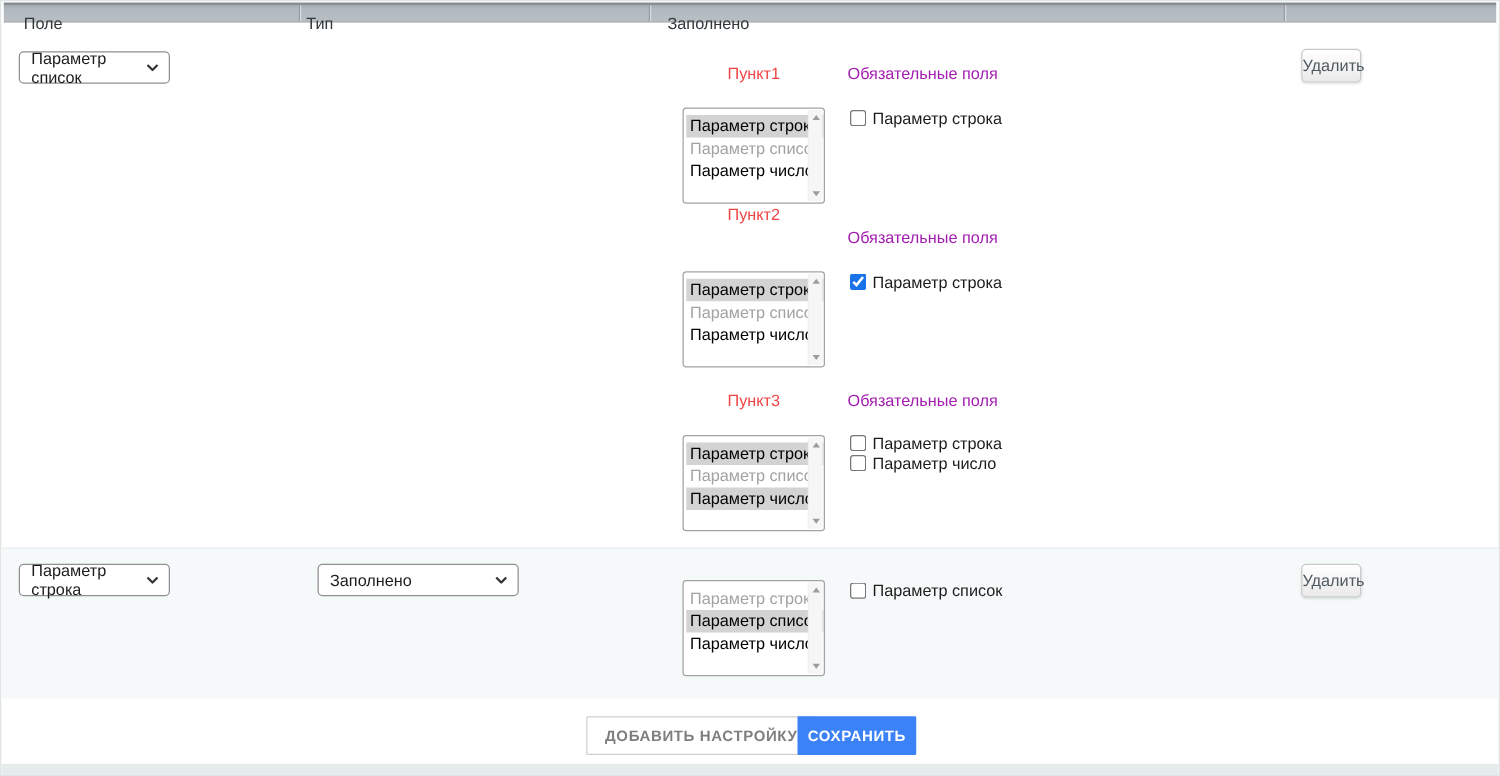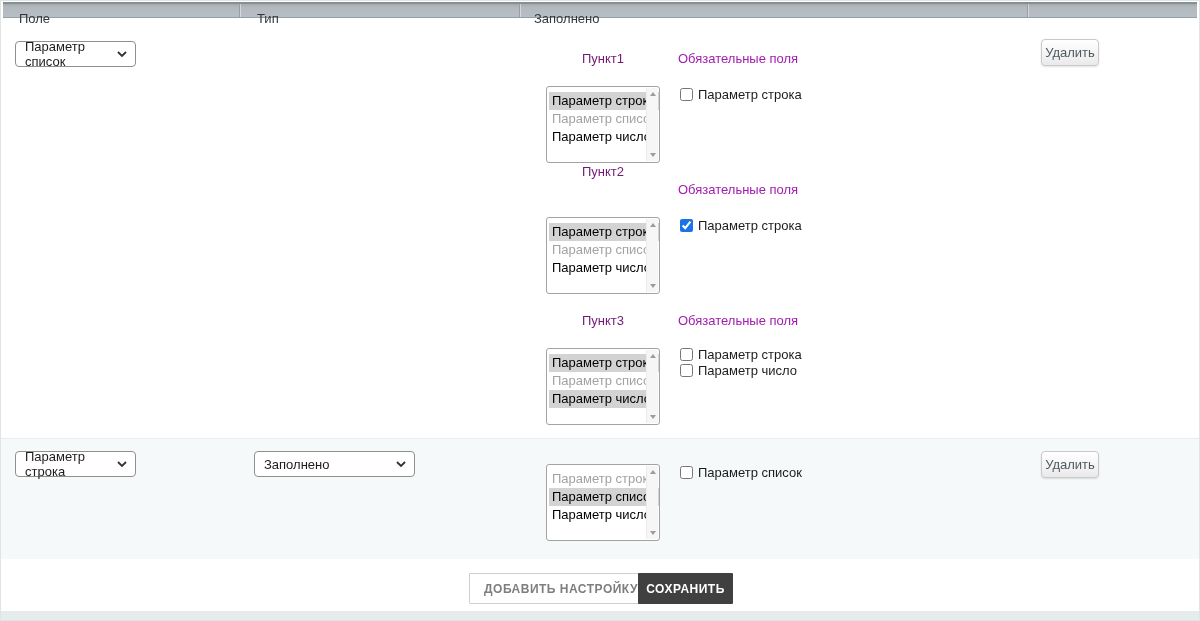--- a/index.html
+++ b/index.html
@@ -63,64 +63,64 @@
   }
   .sbar .arr-up, .sbar .arr-dn {
     position:absolute; left:3px; width:0; height:0;
     border-left:3px solid transparent; border-right:3px solid transparent;
   }
   .sbar .arr-up { top:4px; border-bottom:4px solid #9c9c9c; }
   .sbar .arr-dn { bottom:4px; border-top:4px solid #9c9c9c; }
   
   .group-title {
     position:absolute; left:545px; width:114px; text-align:center;
-    font-size:13px; color:#701a75;
+    font-size:13px; color:#ef4444;
   }
   .req-label { position:absolute; left:677px; font-size:13px; color:#a21caf; }
   
   .cbx-row {
     position:absolute; left:679px; display:flex; align-items:center;
     font-size:13px; color:#1c1c1c; gap:5px;
   }
   .cbx-row input[type=checkbox] {
     width:13px; height:13px; accent-color:#1a73e8; margin:0;
   }
   
   .btn-delete {
-    position:absolute; left:1040px; width:58px; height:27px;
+    position:absolute; left:1040px; width:48px; height:27px;
     background:linear-gradient(to bottom,#ffffff,#eaeaea);
     border:1px solid #c9c9c9; border-radius:4px;
     box-shadow:0 1px 2px rgba(0,0,0,.12);
     font-size:13px; color:#4f5a60; cursor:pointer;
     font-family:inherit;
   }
   .btn-add {
     position:absolute; left:468px; top:572px; width:184px; height:31px;
     background:#fff; border:1px solid #cfcfcf; border-radius:1px;
     font-size:12px; font-weight:bold; letter-spacing:.5px; color:#7e7e7e;
     cursor:pointer; font-family:inherit;
   }
   .btn-save {
     position:absolute; left:637px; top:572px; width:95px; height:31px;
-    background:#404040; border:none; border-radius:1px;
+    background:#3b82f6; border:none; border-radius:1px;
     font-size:12px; font-weight:bold; letter-spacing:.5px; color:#fff;
     cursor:pointer; font-family:inherit;
   }
 </style>
 </head>
 <body>
 
 <div class="page">
 
   <div class="row2-band"></div>
   <div class="bottom-strip"></div>
 
   <div class="thead">
     <span class="col-label" style="left:16px">Поле</span>
-    <span class="col-label" style="left:254px">Тип</span>
+    <span class="col-label" style="left:242px">Тип</span>
     <span class="col-label" style="left:531px">Заполнено</span>
     <span class="col-div" style="left:236px"></span>
     <span class="col-div" style="left:516px"></span>
     <span class="col-div" style="left:1024px"></span>
   </div>
 
   <div class="select" style="left:14px; top:40px; width:121px">
     <span>Параметр список</span>
     <svg class="chev" width="10" height="6" viewBox="0 0 10 6">
         <path d="M1 1 L5 5 L9 1" fill="none" stroke="#333" stroke-width="1.8"></path>

